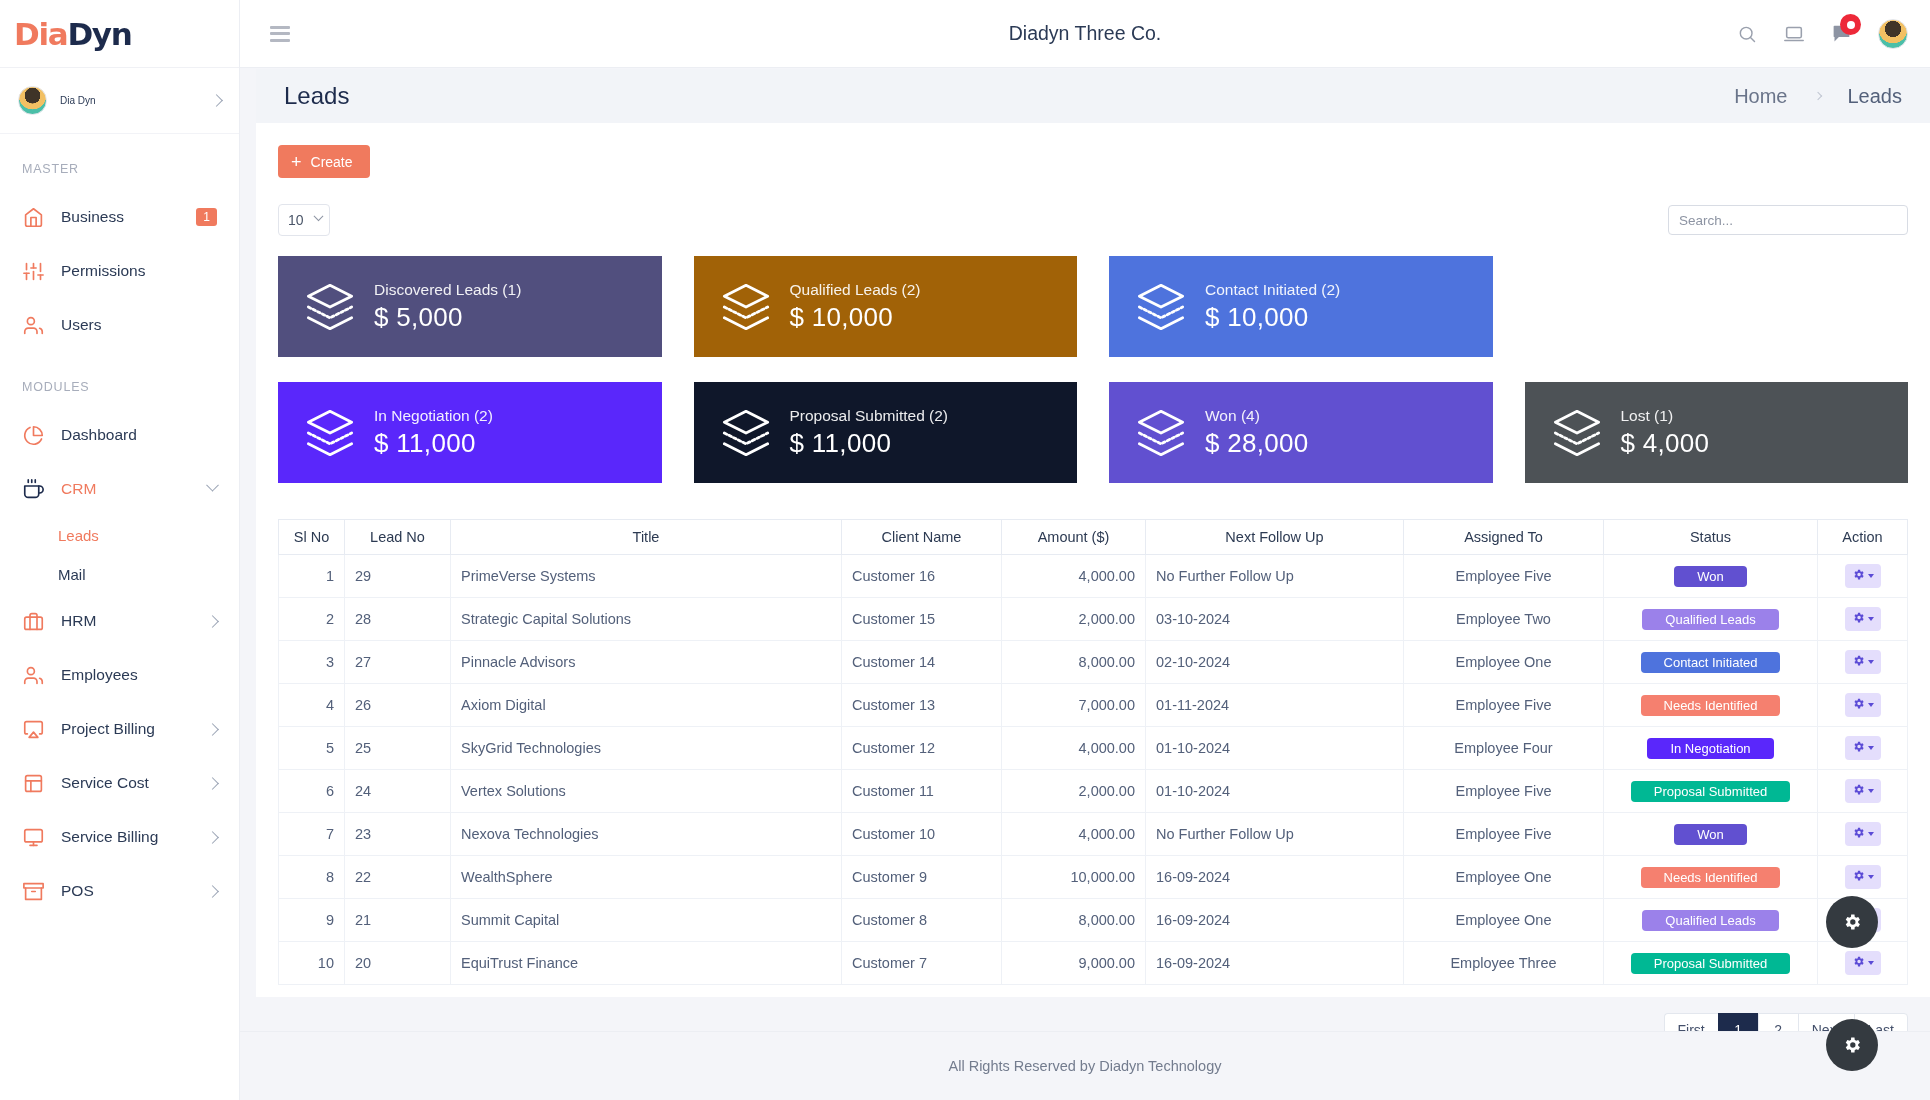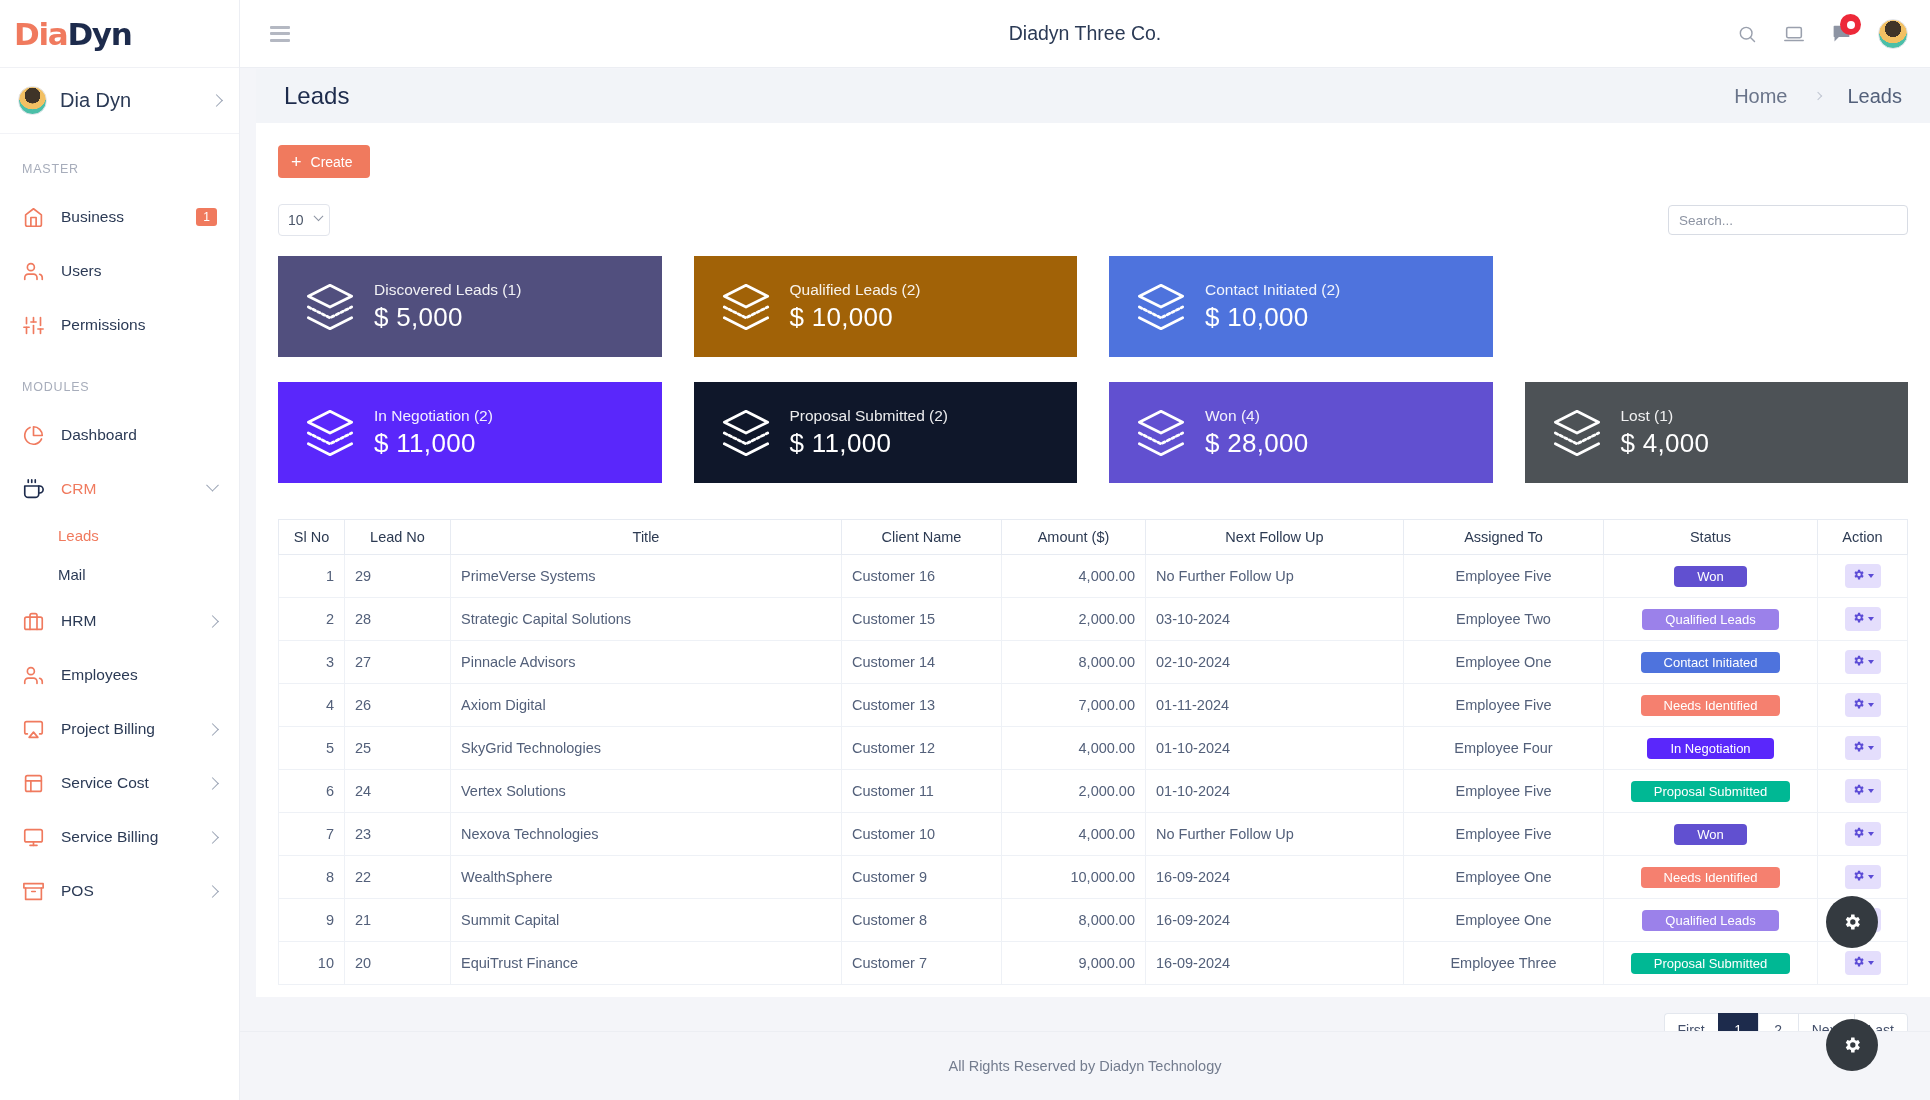--- a/index.html
+++ b/index.html
@@ -41,21 +41,21 @@
   }
   .avatar-sm {
     width: 29px; height: 29px; border-radius: 50%;
     background: radial-gradient(circle at 50% 32%, #3f3428 0 34%, #f2c063 35% 60%, #4bbfa8 61% 100%);
     flex: none;
     border: 1px solid #e3e5ea;
   }
   #profile-name {
     flex: 1;
     margin-left: 13px;
-    font-size: 20px; color: #2b3a55;
+    font-size: 10px; color: #2b3a55;
   }
   .chev-right {
     width: 9px; height: 9px;
     border-right: 1.6px solid #9aa3b4;
     border-top: 1.6px solid #9aa3b4;
     transform: rotate(45deg);
   }
   .chev-down {
     width: 9px; height: 9px;
     border-right: 1.6px solid #9aa3b4;
@@ -356,43 +356,43 @@
           <polyline points="9 22 9 12 15 12 15 22"></polyline>
         </svg>
     </span>
     <span class="nav-label">Business</span>
     <span class="badge-count">1</span>
   </div>
 
   <div class="nav-item">
     <span class="nav-icon">
       <svg width="21" height="21" viewBox="0 0 24 24" fill="none" stroke="#f07a5e" stroke-width="1.9" stroke-linecap="round" stroke-linejoin="round">
-          <path d="M16 21v-2a4 4 0 0 0-4-4H6a4 4 0 0 0-4 4v2"></path>
-          <circle cx="9" cy="7" r="4"></circle>
-          <path d="M22 21v-2a4 4 0 0 0-3-3.87"></path>
-        </svg>
-    </span>
-    <span class="nav-label">Users</span>
-  </div>
-
-  <div class="nav-item">
-    <span class="nav-icon">
-      <svg width="21" height="21" viewBox="0 0 24 24" fill="none" stroke="#f07a5e" stroke-width="1.9" stroke-linecap="round" stroke-linejoin="round">
           <line x1="4" y1="21" x2="4" y2="14"></line>
           <line x1="4" y1="10" x2="4" y2="3"></line>
           <line x1="12" y1="21" x2="12" y2="12"></line>
           <line x1="12" y1="8" x2="12" y2="3"></line>
           <line x1="20" y1="21" x2="20" y2="16"></line>
           <line x1="20" y1="12" x2="20" y2="3"></line>
           <line x1="1" y1="14" x2="7" y2="14"></line>
           <line x1="9" y1="8" x2="15" y2="8"></line>
           <line x1="17" y1="16" x2="23" y2="16"></line>
         </svg>
     </span>
     <span class="nav-label">Permissions</span>
+  </div>
+
+  <div class="nav-item">
+    <span class="nav-icon">
+      <svg width="21" height="21" viewBox="0 0 24 24" fill="none" stroke="#f07a5e" stroke-width="1.9" stroke-linecap="round" stroke-linejoin="round">
+          <path d="M16 21v-2a4 4 0 0 0-4-4H6a4 4 0 0 0-4 4v2"></path>
+          <circle cx="9" cy="7" r="4"></circle>
+          <path d="M22 21v-2a4 4 0 0 0-3-3.87"></path>
+        </svg>
+    </span>
+    <span class="nav-label">Users</span>
   </div>
 
   <div class="nav-section-label">MODULES</div>
 
   <div class="nav-item">
     <span class="nav-icon">
       <svg width="21" height="21" viewBox="0 0 24 24" fill="none" stroke="#f07a5e" stroke-width="1.9" stroke-linecap="round" stroke-linejoin="round">
           <path d="M21.21 15.89A10 10 0 1 1 8 2.83"></path>
           <path d="M22 12A10 10 0 0 0 12 2v10z"></path>
         </svg>

